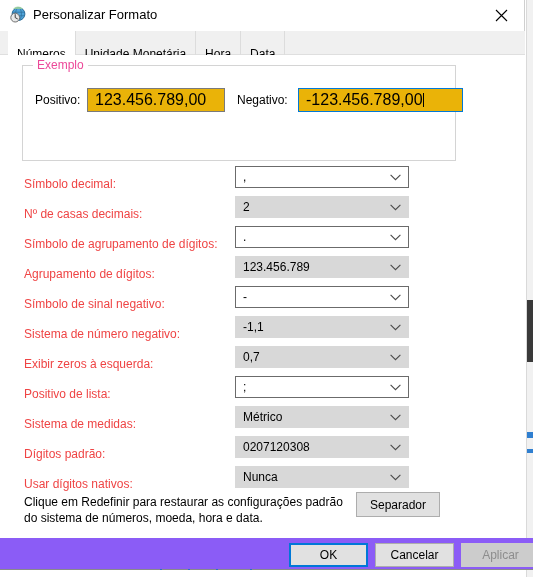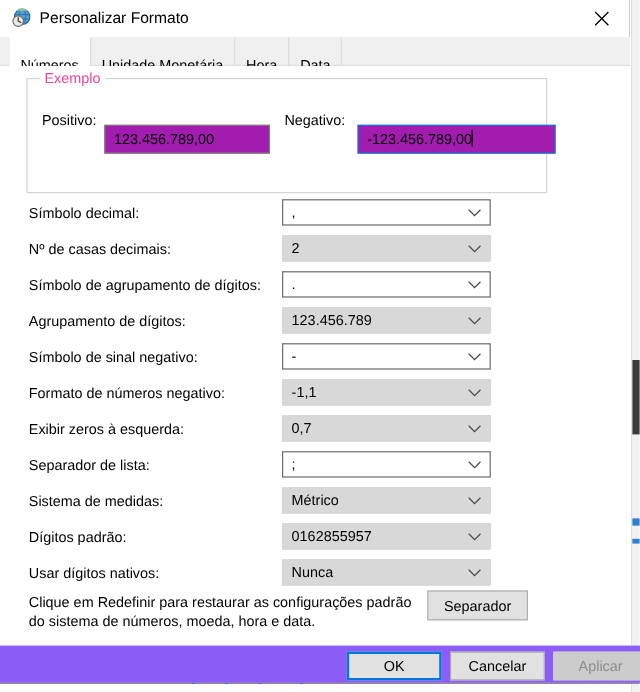--- a/index.html
+++ b/index.html
@@ -190,25 +190,25 @@
     white-space: nowrap;
   }
   .lbl-negativo {
     position: absolute;
     left: 214px; top: 5px;
     font-size: 12px;
     white-space: nowrap;
   }
   .ex-field {
     position: absolute;
-    top: 16px;
+    top: 0;
     height: 24px;
     line-height: 22px;
-    background: #a21caf;
-    font-size: 12px;
+    background: #eab308;
+    font-size: 16px;
     padding-left: 7px;
     box-sizing: border-box;
     white-space: nowrap;
   }
   .ex-positivo {
     left: 64px;
     width: 138px;
     border: 1px solid #7a7a7a;
   }
   .ex-negativo {
@@ -230,23 +230,23 @@
     position: absolute;
     left: 0; top: 110px;
     width: 525px;
   }
   .row {
     position: relative;
     height: 30px;
   }
   .row-label {
     position: absolute;
-    left: 24px; top: 6px;
-    font-size: 12px;
-    color: #000000;
+    left: 24px; top: 12px;
+    font-size: 12px;
+    color: #ef4444;
     white-space: nowrap;
   }
   .combo {
     position: absolute;
     left: 235px; top: 1px;
     width: 174px;
     height: 22px;
     box-sizing: border-box;
     font-size: 12px;
     cursor: default;
@@ -464,21 +464,21 @@
           <span class="combo-value">-</span>
           <span class="combo-arrow">
             <svg width="11" height="7" viewBox="0 0 11 7">
                 <path d="M0.6 0.8 L5.5 5.7 L10.4 0.8" stroke="#4a4a4a" stroke-width="1.1" fill="none"></path>
               </svg>
           </span>
         </div>
       </div>
 
       <div class="row">
-        <span class="row-label">Formato de números negativo:</span>
+        <span class="row-label">Sistema de número negativo:</span>
         <div class="combo list">
           <span class="combo-value">-1,1</span>
           <span class="combo-arrow">
             <svg width="11" height="7" viewBox="0 0 11 7">
                 <path d="M0.6 0.8 L5.5 5.7 L10.4 0.8" stroke="#4a4a4a" stroke-width="1.1" fill="none"></path>
               </svg>
           </span>
         </div>
       </div>
 
@@ -488,21 +488,21 @@
           <span class="combo-value">0,7</span>
           <span class="combo-arrow">
             <svg width="11" height="7" viewBox="0 0 11 7">
                 <path d="M0.6 0.8 L5.5 5.7 L10.4 0.8" stroke="#4a4a4a" stroke-width="1.1" fill="none"></path>
               </svg>
           </span>
         </div>
       </div>
 
       <div class="row">
-        <span class="row-label">Separador de lista:</span>
+        <span class="row-label">Positivo de lista:</span>
         <div class="combo editable">
           <span class="combo-value">;</span>
           <span class="combo-arrow">
             <svg width="11" height="7" viewBox="0 0 11 7">
                 <path d="M0.6 0.8 L5.5 5.7 L10.4 0.8" stroke="#4a4a4a" stroke-width="1.1" fill="none"></path>
               </svg>
           </span>
         </div>
       </div>
 
@@ -514,21 +514,21 @@
             <svg width="11" height="7" viewBox="0 0 11 7">
                 <path d="M0.6 0.8 L5.5 5.7 L10.4 0.8" stroke="#4a4a4a" stroke-width="1.1" fill="none"></path>
               </svg>
           </span>
         </div>
       </div>
 
       <div class="row">
         <span class="row-label">Dígitos padrão:</span>
         <div class="combo list">
-          <span class="combo-value">0162855957</span>
+          <span class="combo-value">0207120308</span>
           <span class="combo-arrow">
             <svg width="11" height="7" viewBox="0 0 11 7">
                 <path d="M0.6 0.8 L5.5 5.7 L10.4 0.8" stroke="#4a4a4a" stroke-width="1.1" fill="none"></path>
               </svg>
           </span>
         </div>
       </div>
 
       <div class="row">
         <span class="row-label">Usar dígitos nativos:</span>

